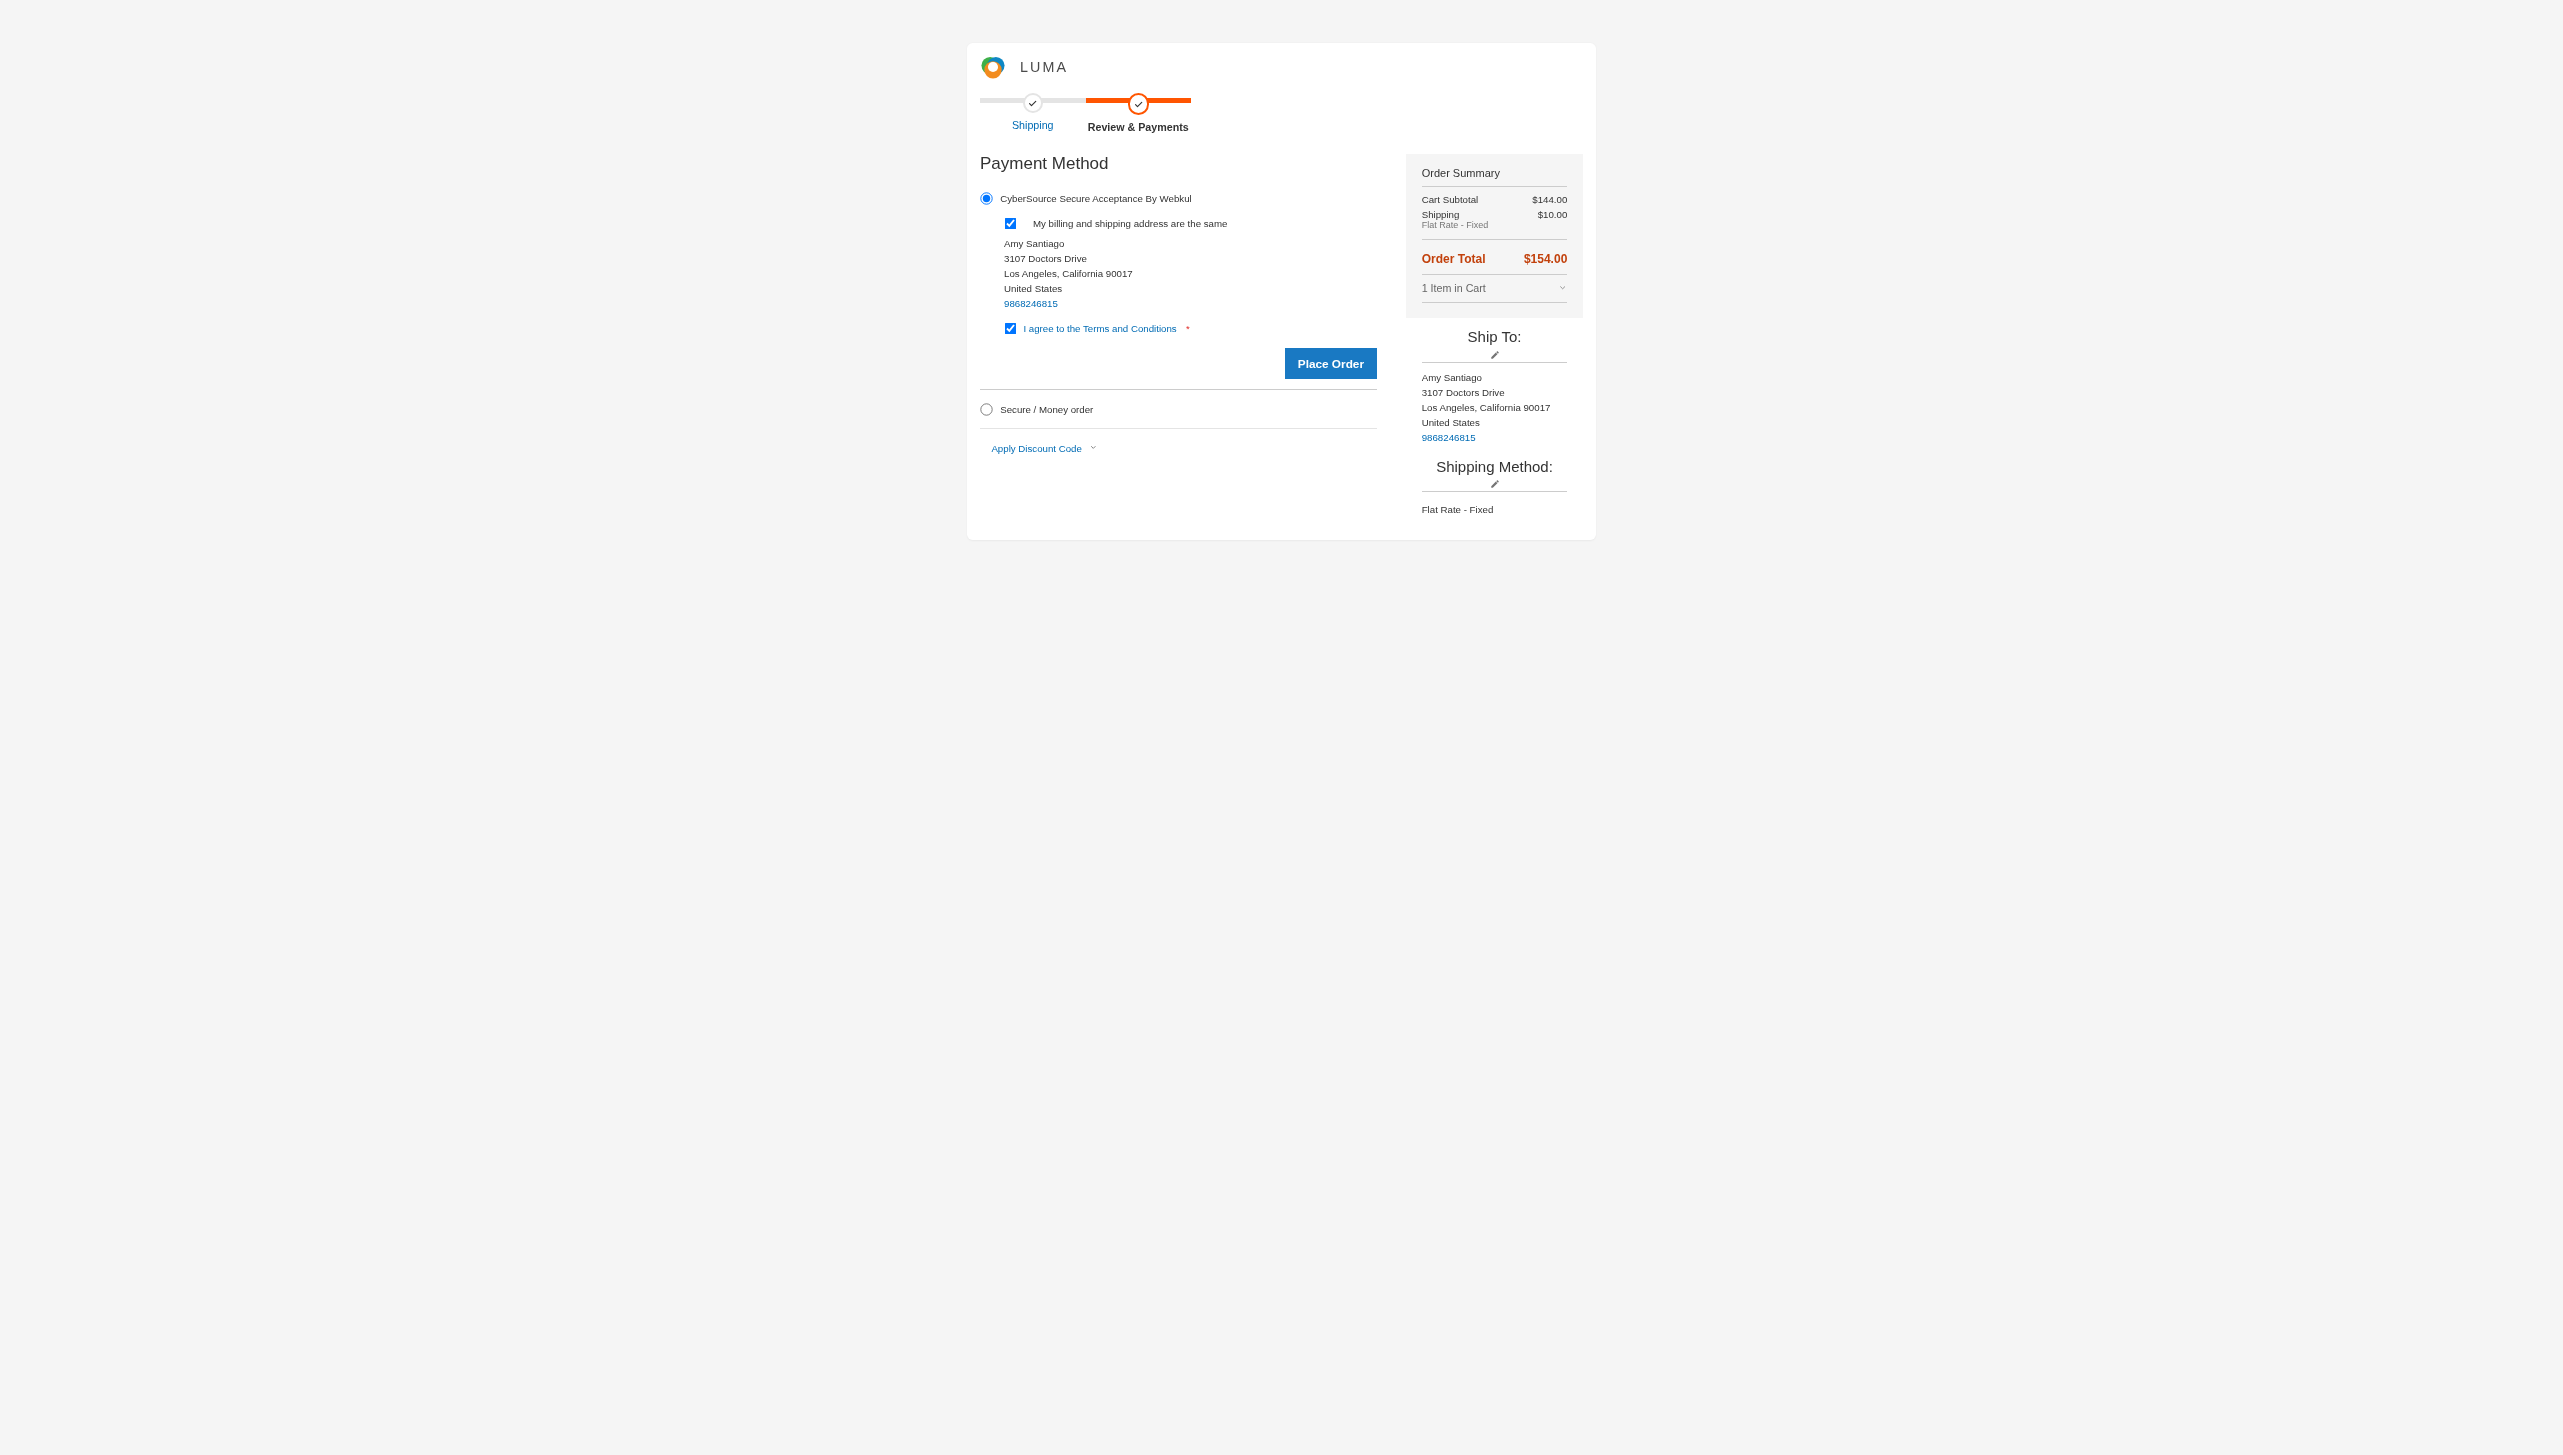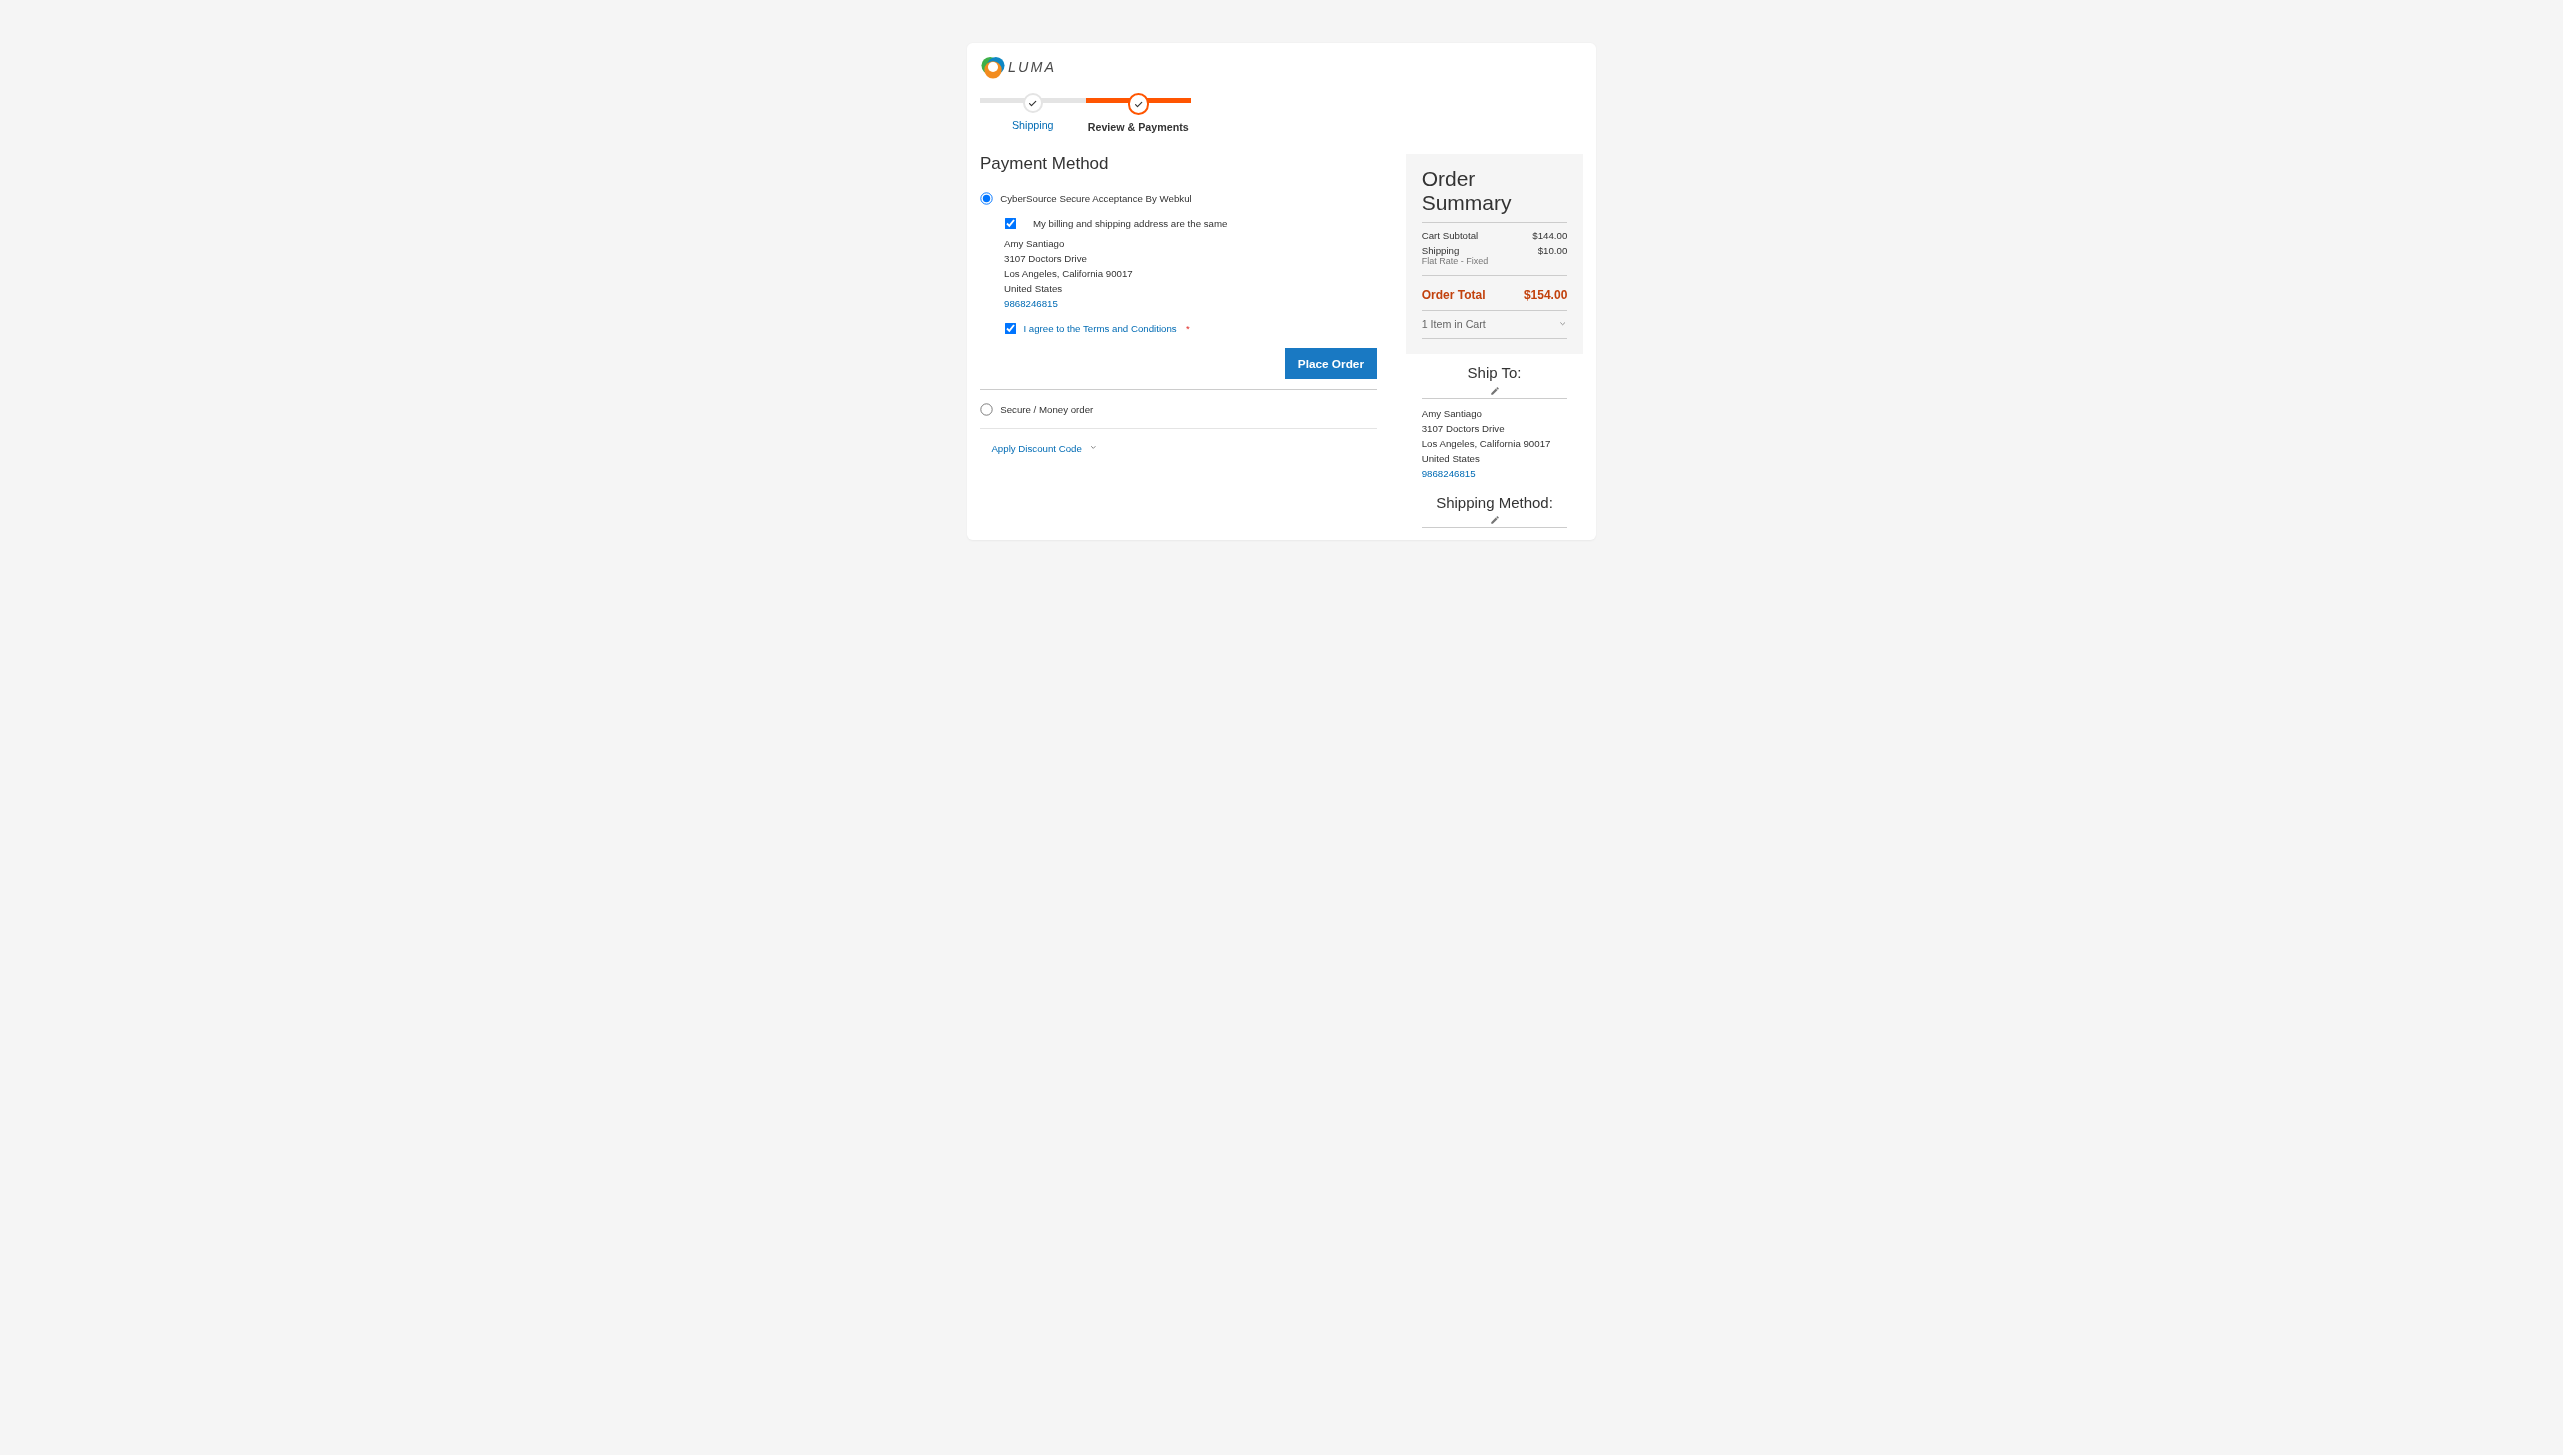--- a/index.html
+++ b/index.html
@@ -24,21 +24,21 @@
     .scroll {
       height: 100%;
       overflow-y: scroll;
       padding: 8.6px 13px 13px 13px;
     }
     .scroll::-webkit-scrollbar { width: 7.2px; }
     .scroll::-webkit-scrollbar-track { background: #f0f0f0; }
     .scroll::-webkit-scrollbar-thumb { background: #c7c7c7; border-radius: 3.6px; }
 
     
-    .logo { display: flex; align-items: center; gap: 2px; margin-bottom: 13px; padding-top: 2.9px; font-style: italic;}
+    .logo { display: flex; align-items: center; gap: 14px; margin-bottom: 13px; padding-top: 2.9px;}
     .logo-mark { width: 26px; height: 26px; position: relative; }
     .logo-text { font-size: 14.3px; letter-spacing: 2.1px; font-weight: 500; color: #4a4a4a; }
 
     
     .progress { display: flex; align-items: flex-start; width: 211px; margin-bottom: 21.5px; }
     .step { flex: 1; display: flex; flex-direction: column; align-items: center; position: relative; }
     .bar-segment { height: 5px; width: 100%; position: absolute; top: 4.3px; left: 0; }
     .bar-grey { background: #e4e4e4; }
     .bar-orange { background: #ff5501; }
     .circle { width: 20px; height: 20px; border-radius: 50%; background: #fff; border: 2.1px solid #e4e4e4; display:flex;align-items:center;justify-content:center; z-index:2;}
@@ -70,21 +70,21 @@
       background: #1979c3; color: #fff; border: none; padding: 8.6px 13px;
       font-size: 11.8px; font-weight: 600; cursor: pointer;
     }
     .hr { border:none; border-top: 0.7px solid #ccc; margin: 10px 0; }
     .hr-light { border-top-color:#e4e4e4; }
     .discount-row { display:flex; align-items:center; gap:7.2px; padding: 4.3px 0 4.3px 11.4px; font-size:9.7px; color:#006bb4;}
     .chev { color:#555; }
 
     
     .summary-box { background:#f5f5f5; padding: 13px 15.7px 11.4px 15.7px; }
-    h2.side-title { font-size: 21px; font-weight:300; color:#333; margin-bottom:7.2px;}
+    h2.side-title { font-size: 11px; font-weight:300; color:#333; margin-bottom:7.2px;}
     .sum-divider { border:none; border-top:0.7px solid #ccc; margin: 4.3px 0;}
     .sum-row { display:flex; justify-content:space-between; font-size:9.7px; color:#333; padding:2.1px 0;}
     .sum-sub { font-size:9px; color:#777; }
     .total-row { display:flex; justify-content:space-between; font-size:12px; font-weight:700; color:#c2410c; padding: 7.2px 0 2.9px 0;}
     .items-row { display:flex; justify-content:space-between; align-items:center; font-size:10.7px; color:#666; padding: 7.2px 0 2.9px 0;}
     .items-divider-top { border:none; border-top:0.7px solid #ccc; margin-top:5.7px;}
 
     .side-section { padding: 7.2px 15.7px; }
     .side-hdr { display:flex; justify-content:space-between; align-items:center;flex-direction:column; }
     h3.side-sub { font-size:15px; font-weight:300; color:#333; padding: 2.9px 0 4.3px 0;}

